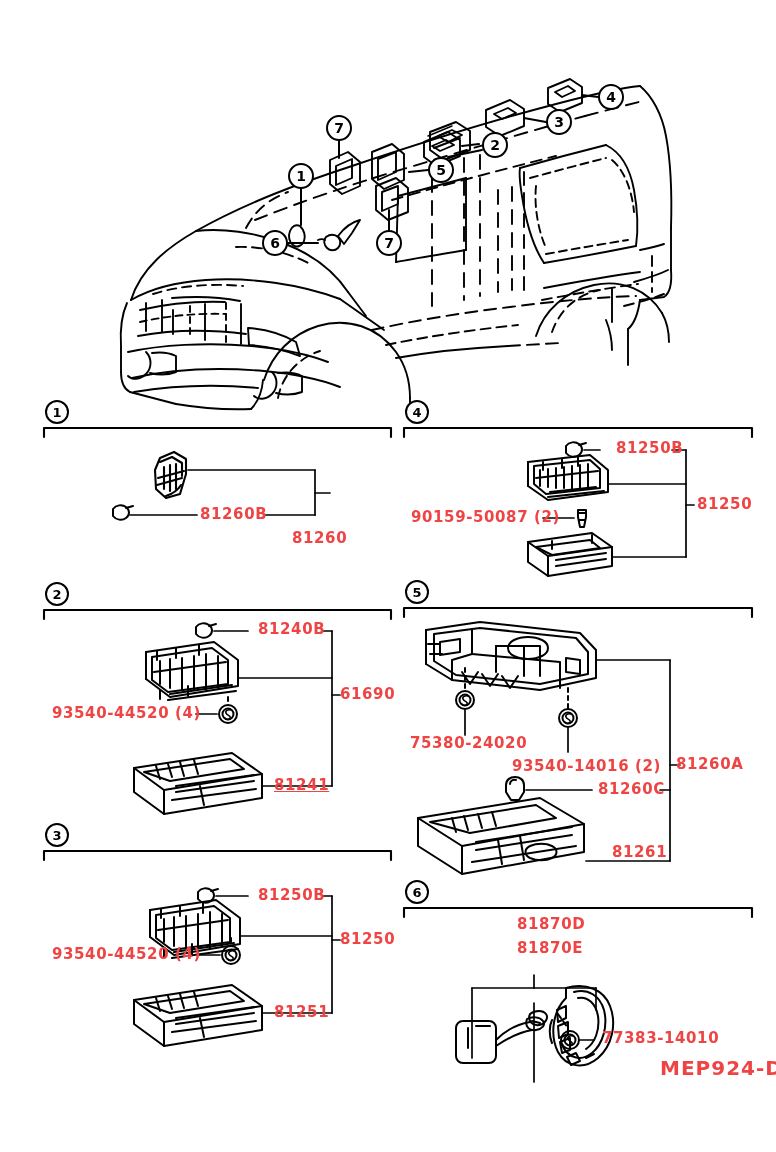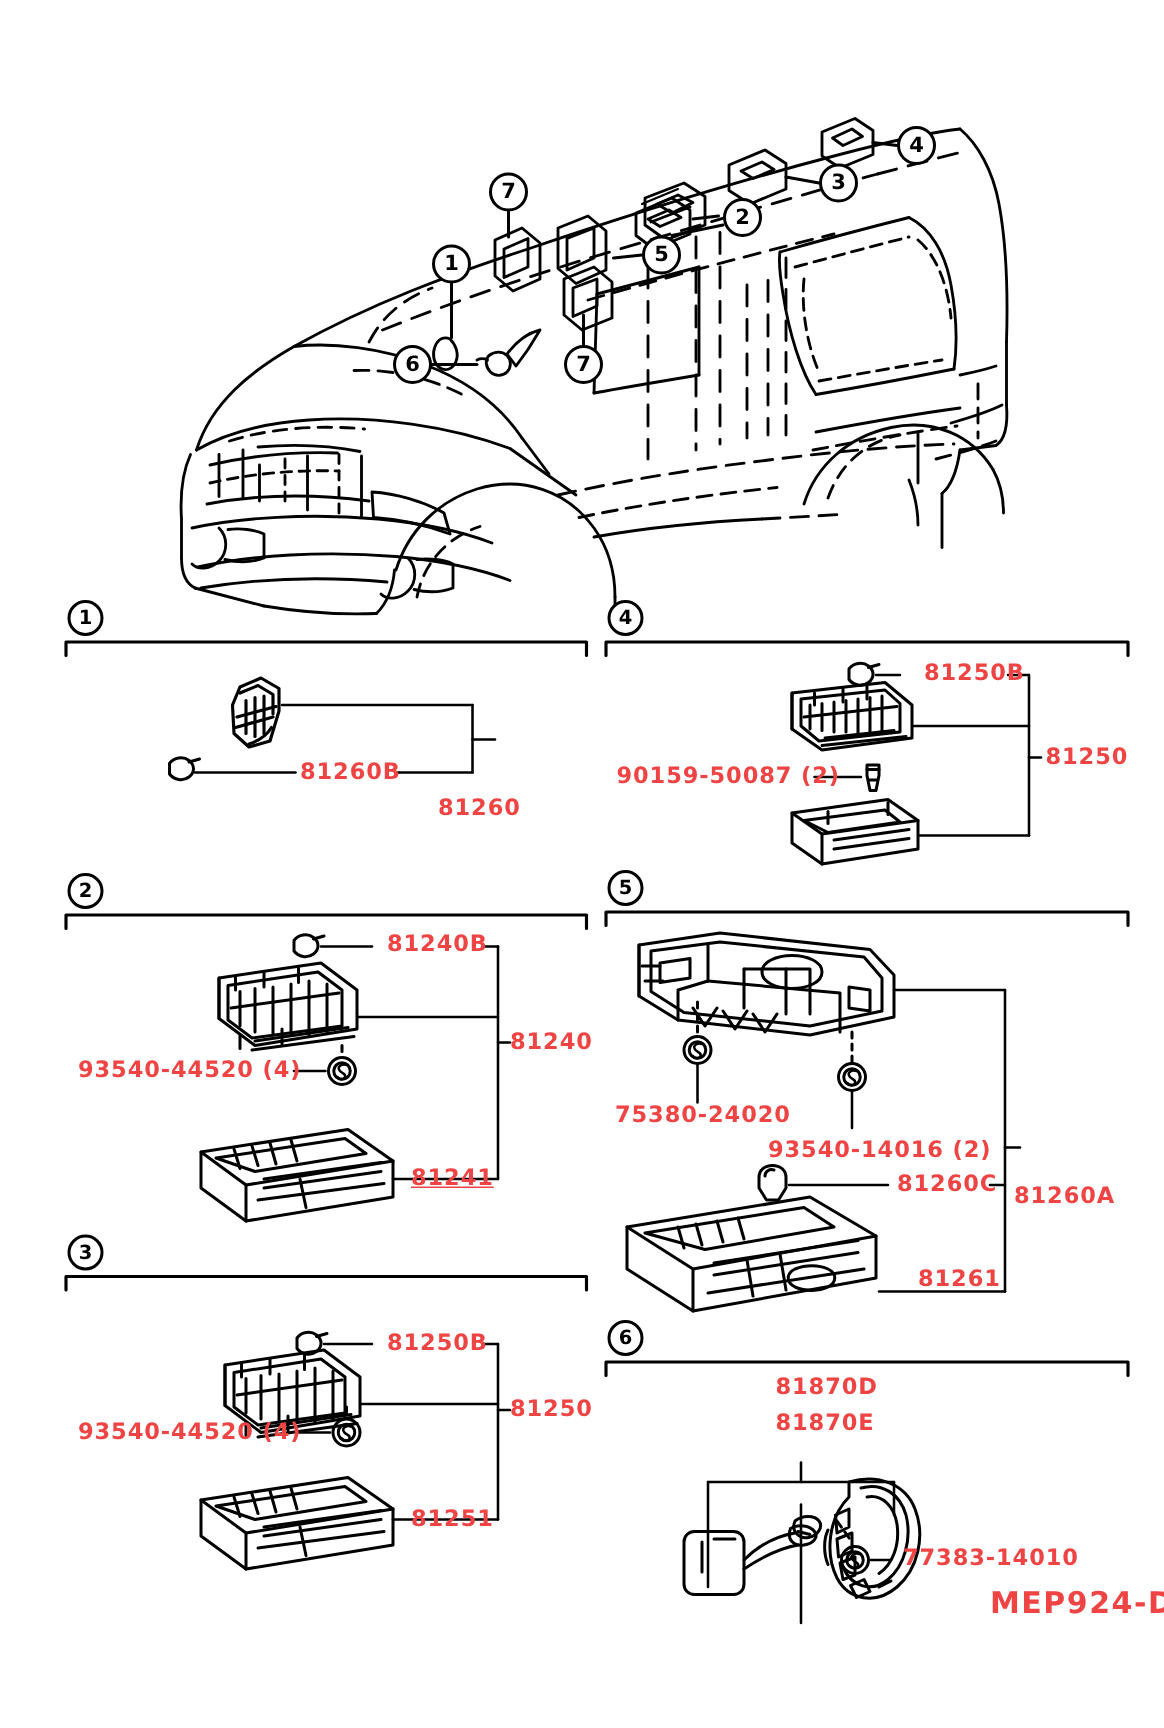--- a/index.html
+++ b/index.html
@@ -527,26 +527,26 @@
   <div class="lbl" style="left:292px; top:486px;margin-top:45px;">81260</div>
   <div class="lbl" style="left:200px; top:507px;">81260B</div>
 
   <div class="callout sec" style="left:405px; top:400px;">4</div>
   <div class="lbl" style="left:616px; top:441px;">81250B</div>
   <div class="lbl" style="left:697px; top:497px;">81250</div>
   <div class="lbl" style="left:411px; top:510px;">90159-50087 (2)</div>
 
   <div class="callout sec" style="left:45px; top:582px;">2</div>
   <div class="lbl" style="left:258px; top:622px;">81240B</div>
-  <div class="lbl" style="left:340px; top:687px;">81240</div>
+  <div class="lbl" style="left:340px; top:687px;">61690</div>
   <div class="lbl" style="left:274px; top:778px;text-decoration:underline;">81241</div>
   <div class="lbl" style="left:52px; top:706px;">93540-44520 (4)</div>
 
   <div class="callout sec" style="left:405px; top:580px;">5</div>
-  <div class="lbl" style="left:676px; top:790px;">81260A</div>
+  <div class="lbl" style="left:676px; top:757px;">81260A</div>
   <div class="lbl" style="left:598px; top:782px;">81260C</div>
   <div class="lbl" style="left:612px; top:845px;">81261</div>
   <div class="lbl" style="left:410px; top:736px;">75380-24020</div>
   <div class="lbl" style="left:512px; top:759px;">93540-14016 (2)</div>
 
   <div class="callout sec" style="left:45px; top:823px;">3</div>
   <div class="lbl" style="left:258px; top:888px;">81250B</div>
   <div class="lbl" style="left:340px; top:932px;">81250</div>
   <div class="lbl" style="left:274px; top:1005px;">81251</div>
   <div class="lbl" style="left:52px; top:947px;">93540-44520 (4)</div>

